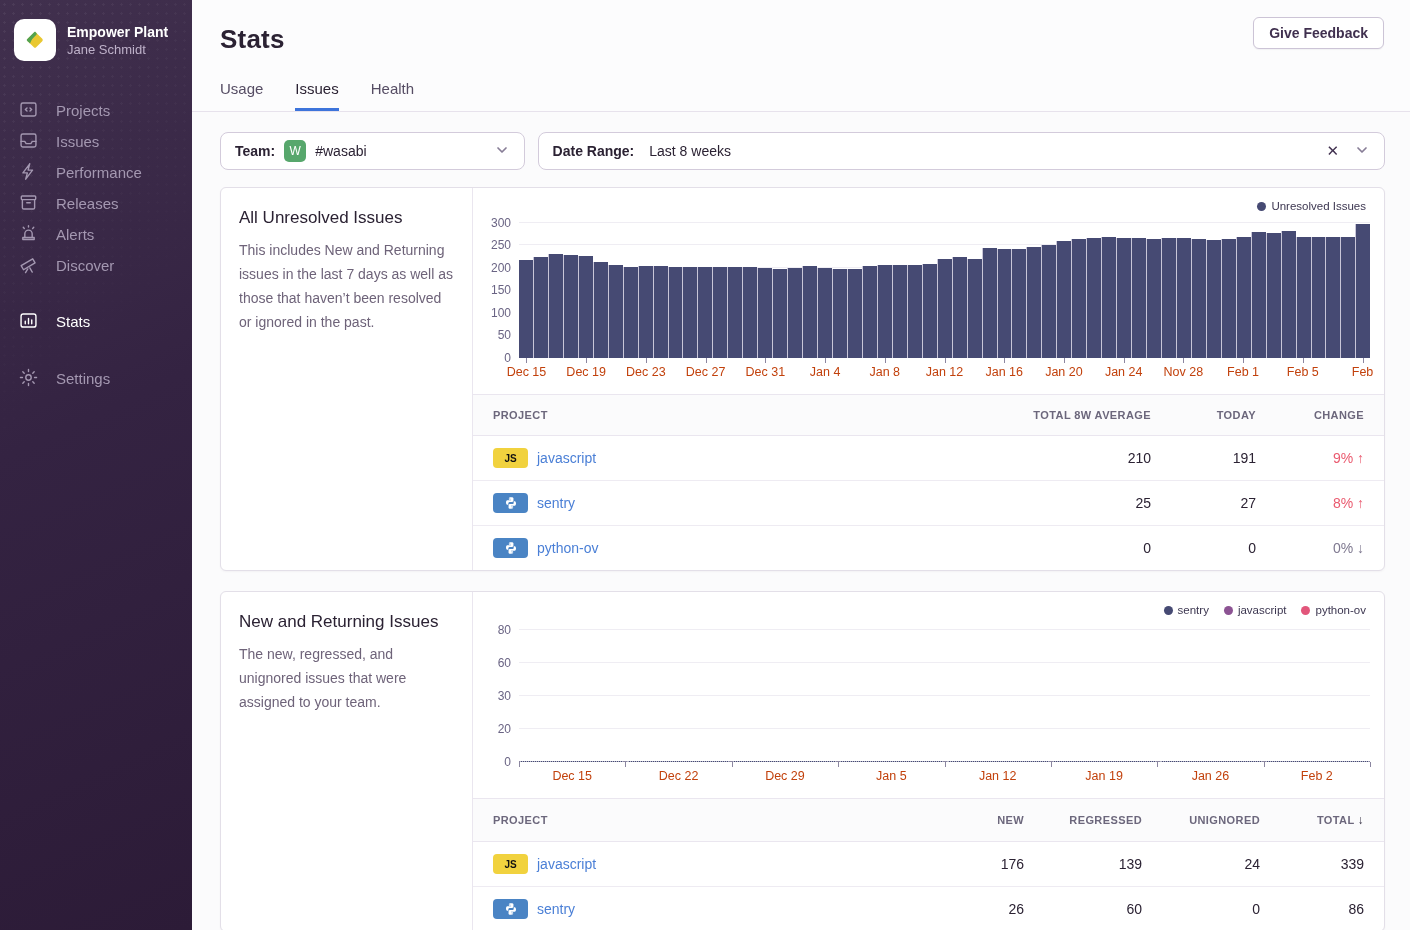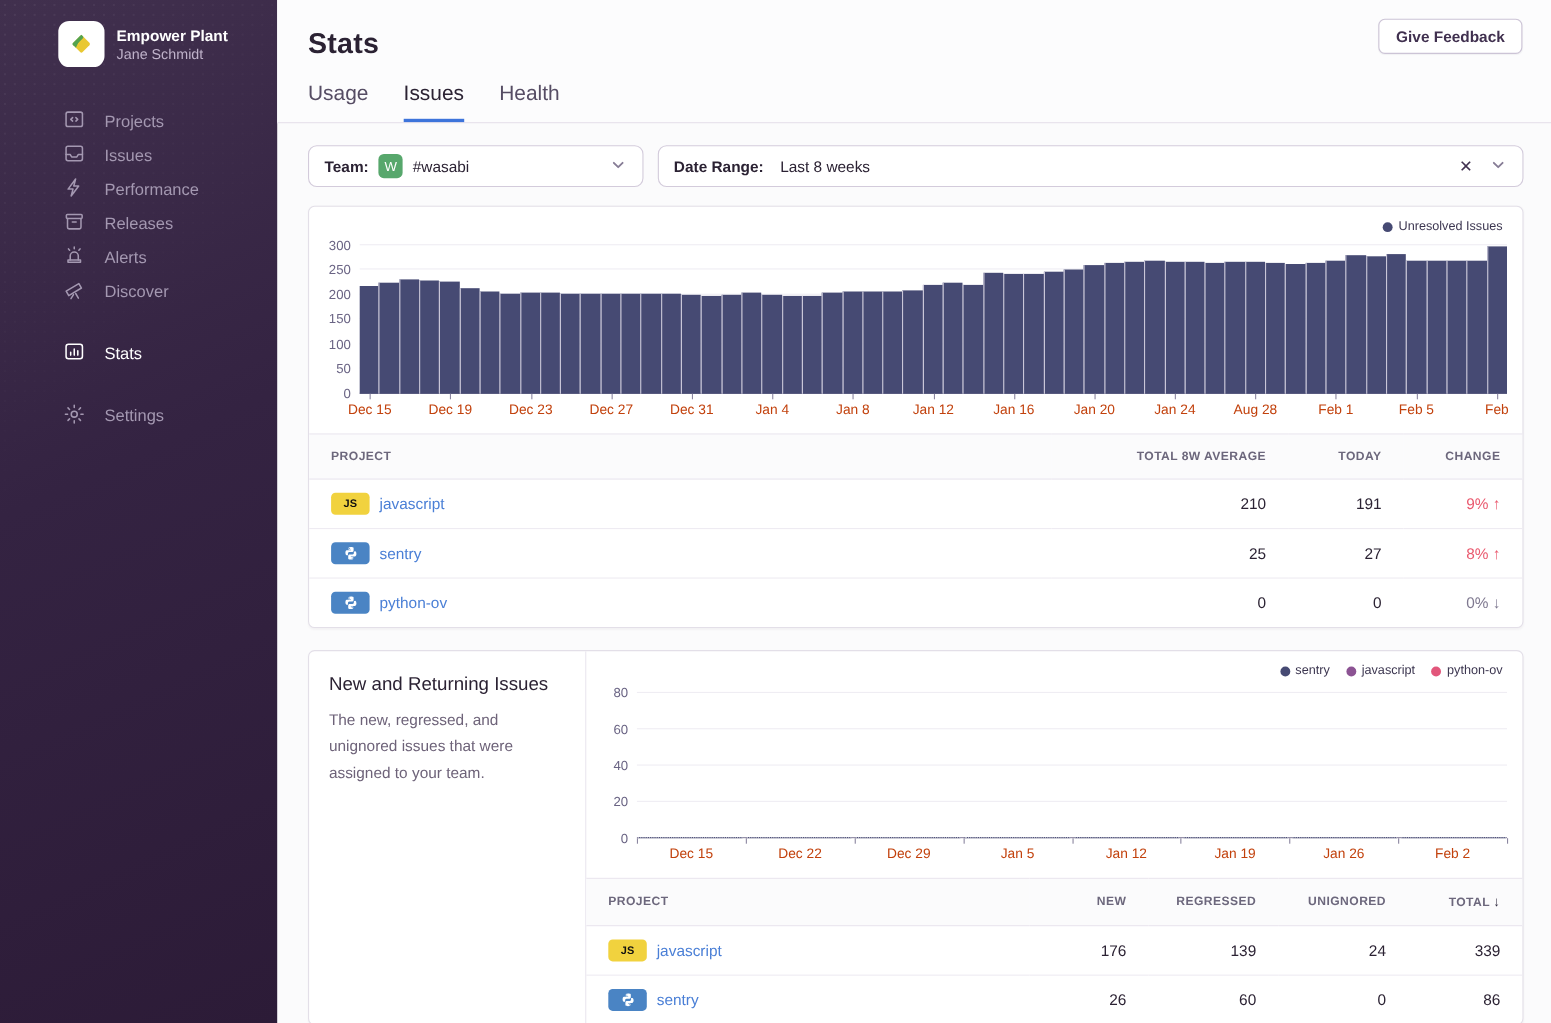--- a/index.html
+++ b/index.html
@@ -1,22 +1,22 @@
 <!DOCTYPE html>
 <html><head>
 <meta charset="utf-8">
 <style>
   * { box-sizing: border-box; }
   html, body { margin:0; padding:0; width:1410px; height:930px; overflow:hidden;
     font-family:"Liberation Sans", "DejaVu Sans", sans-serif; background:#fbfbfc; color:#2b2233; }
   .app { display:flex; width:1410px; height:930px; }
 
   
-  .sidebar { width:252px; flex-shrink:0; position:relative; overflow:hidden;
-    background:linear-gradient(155deg,#41304e 0%,#342342 45%,#2c1b37 100%);padding-left:39px; }
+  .sidebar { width:192px; flex-shrink:0; position:relative; overflow:hidden;
+    background:linear-gradient(155deg,#41304e 0%,#342342 45%,#2c1b37 100%); }
   .sidebar::before { content:""; position:absolute; inset:0; pointer-events:none;
     background-image:radial-gradient(rgba(255,255,255,.5) 1px, transparent 1.4px);
     background-size:9px 9px; opacity:.12;
     -webkit-mask-image:linear-gradient(135deg,#000 0%,transparent 42%);
     mask-image:linear-gradient(135deg,#000 0%,transparent 42%); }
   .org { display:flex; align-items:center; gap:11px; padding:19px 14px 4px 14px; cursor:pointer; position:relative; }
   .org-avatar { width:42px; height:42px; background:#fff; border-radius:10px;
     display:flex; align-items:center; justify-content:center; flex-shrink:0; }
   .org-name { font-size:14px; font-weight:bold; color:#fff; line-height:18px; }
   .org-user { font-size:13px; color:#bfb2ca; line-height:17px; }
@@ -31,21 +31,21 @@
 
   
   .main { flex:1; min-width:0; display:flex; flex-direction:column; }
   .page-header { background:#fcfcfd; border-bottom:1px solid #e7e2ec; height:112px;
     padding:24px 26px 0 28px; position:relative; flex-shrink:0; }
   .page-title { margin:0; font-size:26px; font-weight:bold; color:#2b2233; letter-spacing:.2px; }
   .feedback-btn { position:absolute; top:17px; right:26px; height:32px; padding:0 15px;
     background:#fff; border:1px solid #ccc4d6; border-radius:6px; font-family:inherit;
     font-size:14px; font-weight:bold; color:#40304f; cursor:pointer; box-shadow:0 1px 1px rgba(43,34,51,.05); }
   .tabs { display:flex; gap:32px; position:absolute; bottom:0; left:28px; }
-  .tab { font-size:19px; color:#564d64; padding-bottom:11px; cursor:pointer; border-bottom:3px solid transparent; }
+  .tab { font-size:15px; color:#564d64; padding-bottom:11px; cursor:pointer; border-bottom:3px solid transparent; }
   .tab.active { color:#2b2233; border-bottom-color:#3d74db; font-weight:500; }
 
   .content { flex:1; min-height:0; overflow:hidden; padding:20px 25px 0 28px; background:#fbfbfc; }
 
   
   .filter-bar { display:flex; gap:13px; margin-bottom:17px; }
   .control { height:38px; background:#fff; border:1px solid #d3cbdb; border-radius:8px;
     display:flex; align-items:center; padding:0 14px; gap:9px; font-size:14px; cursor:pointer; }
   .control-label { font-weight:bold; color:#2b2233; }
   .control-value { color:#2b2233; }
@@ -226,20 +226,24 @@
           <span class="x-icon">✕</span>
           <span>
             <svg width="16" height="16" viewBox="0 0 16 16">
                 <path d="M4 6l4 4 4-4" stroke="#877d96" stroke-width="1.7" fill="none" stroke-linecap="round" stroke-linejoin="round"></path>
               </svg>
           </span>
         </div>
       </div>
 
       <section class="panel">
+        <div class="panel-left">
+          <h2 class="panel-title">All Unresolved Issues</h2>
+          <div class="panel-desc">This includes New and Returning issues in the last 7 days as well as those that haven’t been resolved or ignored in the past.</div>
+        </div>
         <div class="panel-right">
           <div class="chart-wrap" id="chart1">
             <div class="legend">
                 <span class="legend-item">
                   <span class="legend-dot" style="background:#464a73"></span>
                   <span>Unresolved Issues</span>
                 </span>
               </div>
             <div class="chart">
               <div class="yaxis">
@@ -337,21 +341,21 @@
                 <div class="xtick-label" style="left: 42.9825%;">Jan 8</div>
                 <div class="xtick-mark" style="left: 50%;"></div>
                 <div class="xtick-label" style="left: 50%;">Jan 12</div>
                 <div class="xtick-mark" style="left: 57.0175%;"></div>
                 <div class="xtick-label" style="left: 57.0175%;">Jan 16</div>
                 <div class="xtick-mark" style="left: 64.0351%;"></div>
                 <div class="xtick-label" style="left: 64.0351%;">Jan 20</div>
                 <div class="xtick-mark" style="left: 71.0526%;"></div>
                 <div class="xtick-label" style="left: 71.0526%;">Jan 24</div>
                 <div class="xtick-mark" style="left: 78.0702%;"></div>
-                <div class="xtick-label" style="left: 78.0702%;">Aug 28</div>
+                <div class="xtick-label" style="left: 78.0702%;">Nov 28</div>
                 <div class="xtick-mark" style="left: 85.0877%;"></div>
                 <div class="xtick-label" style="left: 85.0877%;">Feb 1</div>
                 <div class="xtick-mark" style="left: 92.1053%;"></div>
                 <div class="xtick-label" style="left: 92.1053%;">Feb 5</div>
                 <div class="xtick-mark" style="left: 99.1228%;"></div>
                 <div class="xtick-label" style="left: 99.1228%;">Feb</div>
               </div>
           </div>
           <table class="stats-table" id="table1">
             <colgroup>
@@ -435,21 +439,21 @@
                 </span>
                 <span class="legend-item">
                   <span class="legend-dot" style="background:#e2567b"></span>
                   <span>python-ov</span>
                 </span>
               </div>
             <div class="chart">
               <div class="yaxis">
                   <div class="ytick" style="bottom: 0%;">0</div>
                   <div class="ytick" style="bottom: 23.5294%;">20</div>
-                  <div class="ytick" style="bottom: 47.0588%;">40</div>
+                  <div class="ytick" style="bottom: 47.0588%;">30</div>
                   <div class="ytick" style="bottom: 70.5882%;">60</div>
                   <div class="ytick" style="bottom: 94.1176%;">80</div>
                 </div>
               <div class="plot">
                   <div class="gridline" style="bottom: 23.5294%;"></div>
                   <div class="gridline" style="bottom: 47.0588%;"></div>
                   <div class="gridline" style="bottom: 70.5882%;"></div>
                   <div class="gridline" style="bottom: 94.1176%;"></div>
                   <div class="baseline"></div>
                   <div class="bars bars-weekly">

